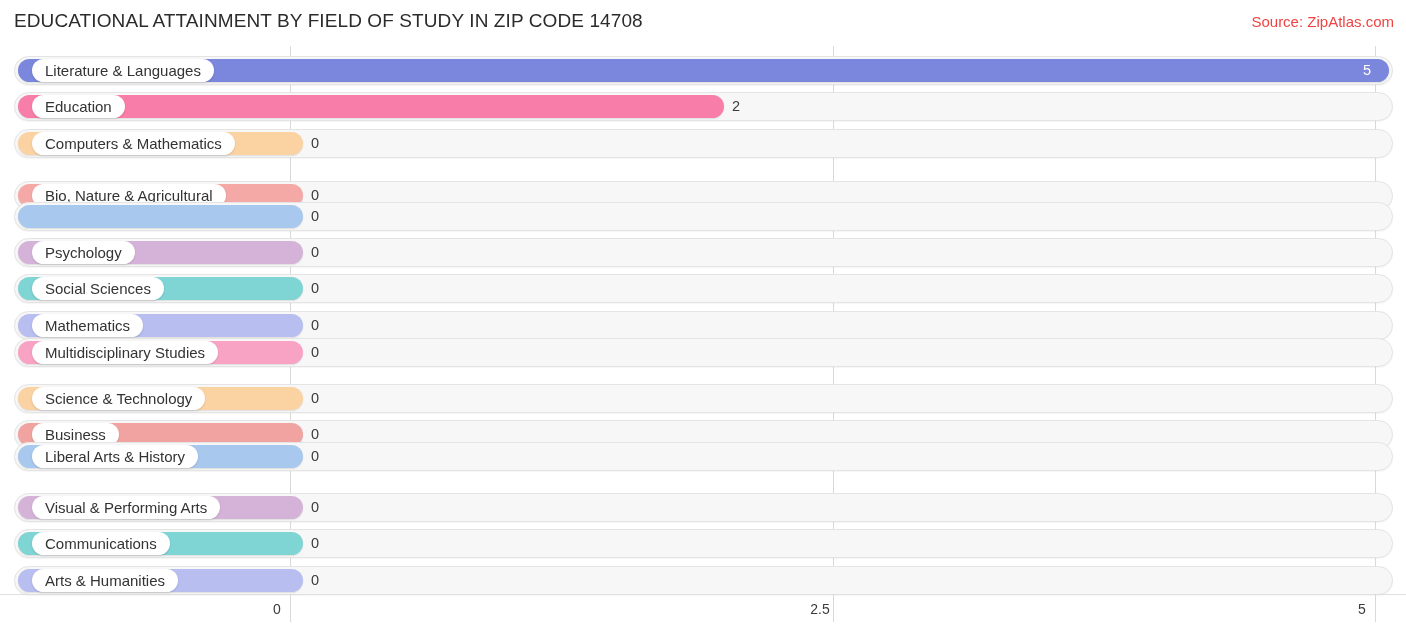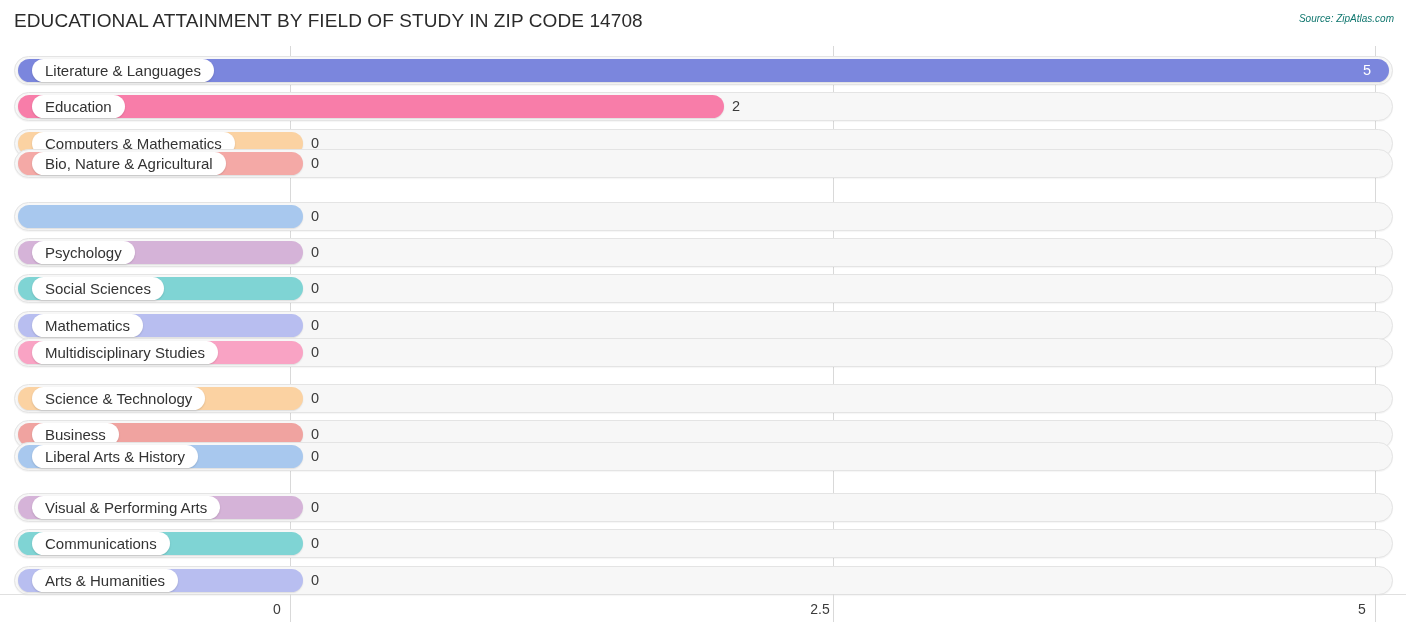--- a/index.html
+++ b/index.html
@@ -29,23 +29,22 @@
     font-size: 19px;
     letter-spacing: 0.1px;
     color: #2b2b2b;
     font-weight: 400;
     white-space: nowrap;
   }
   .source {
     position: absolute;
     right: 12px;
     top: 13px;
-    font-size: 10px;
-    font-style: italic;
-    color: #0f766e;
+    font-size: 15px;
+    color: #ef4444;
     white-space: nowrap;
   }
 
   
   .plot {
     position: absolute;
     left: 0;
     top: 46px;
     width: 1406px;
     height: 548px;
@@ -195,21 +194,21 @@
         <div class="bar" style="width: 706px; background: rgb(248, 125, 169);"></div>
         <div class="label-pill">Education</div>
         <div class="value-out" style="left: 718px;">2</div>
       </div>
       <div class="row" style="top: 82.8px;">
         <div class="track"></div>
         <div class="bar" style="width: 285px; background: rgb(251, 210, 162);"></div>
         <div class="label-pill">Computers &amp; Mathematics</div>
         <div class="value-out" style="left: 297px;">0</div>
       </div>
-      <div class="row" style="top: 103px;">
+      <div class="row" style="top: 135px;">
         <div class="track"></div>
         <div class="bar" style="width: 285px; background: rgb(244, 169, 166);"></div>
         <div class="label-pill">Bio, Nature &amp; Agricultural</div>
         <div class="value-out" style="left: 297px;">0</div>
       </div>
       <div class="row" style="top: 155.6px;">
         <div class="track"></div>
         <div class="bar" style="width: 285px; background: rgb(168, 200, 238);"></div>
         <div class="value-out" style="left: 297px;">0</div>
       </div>

